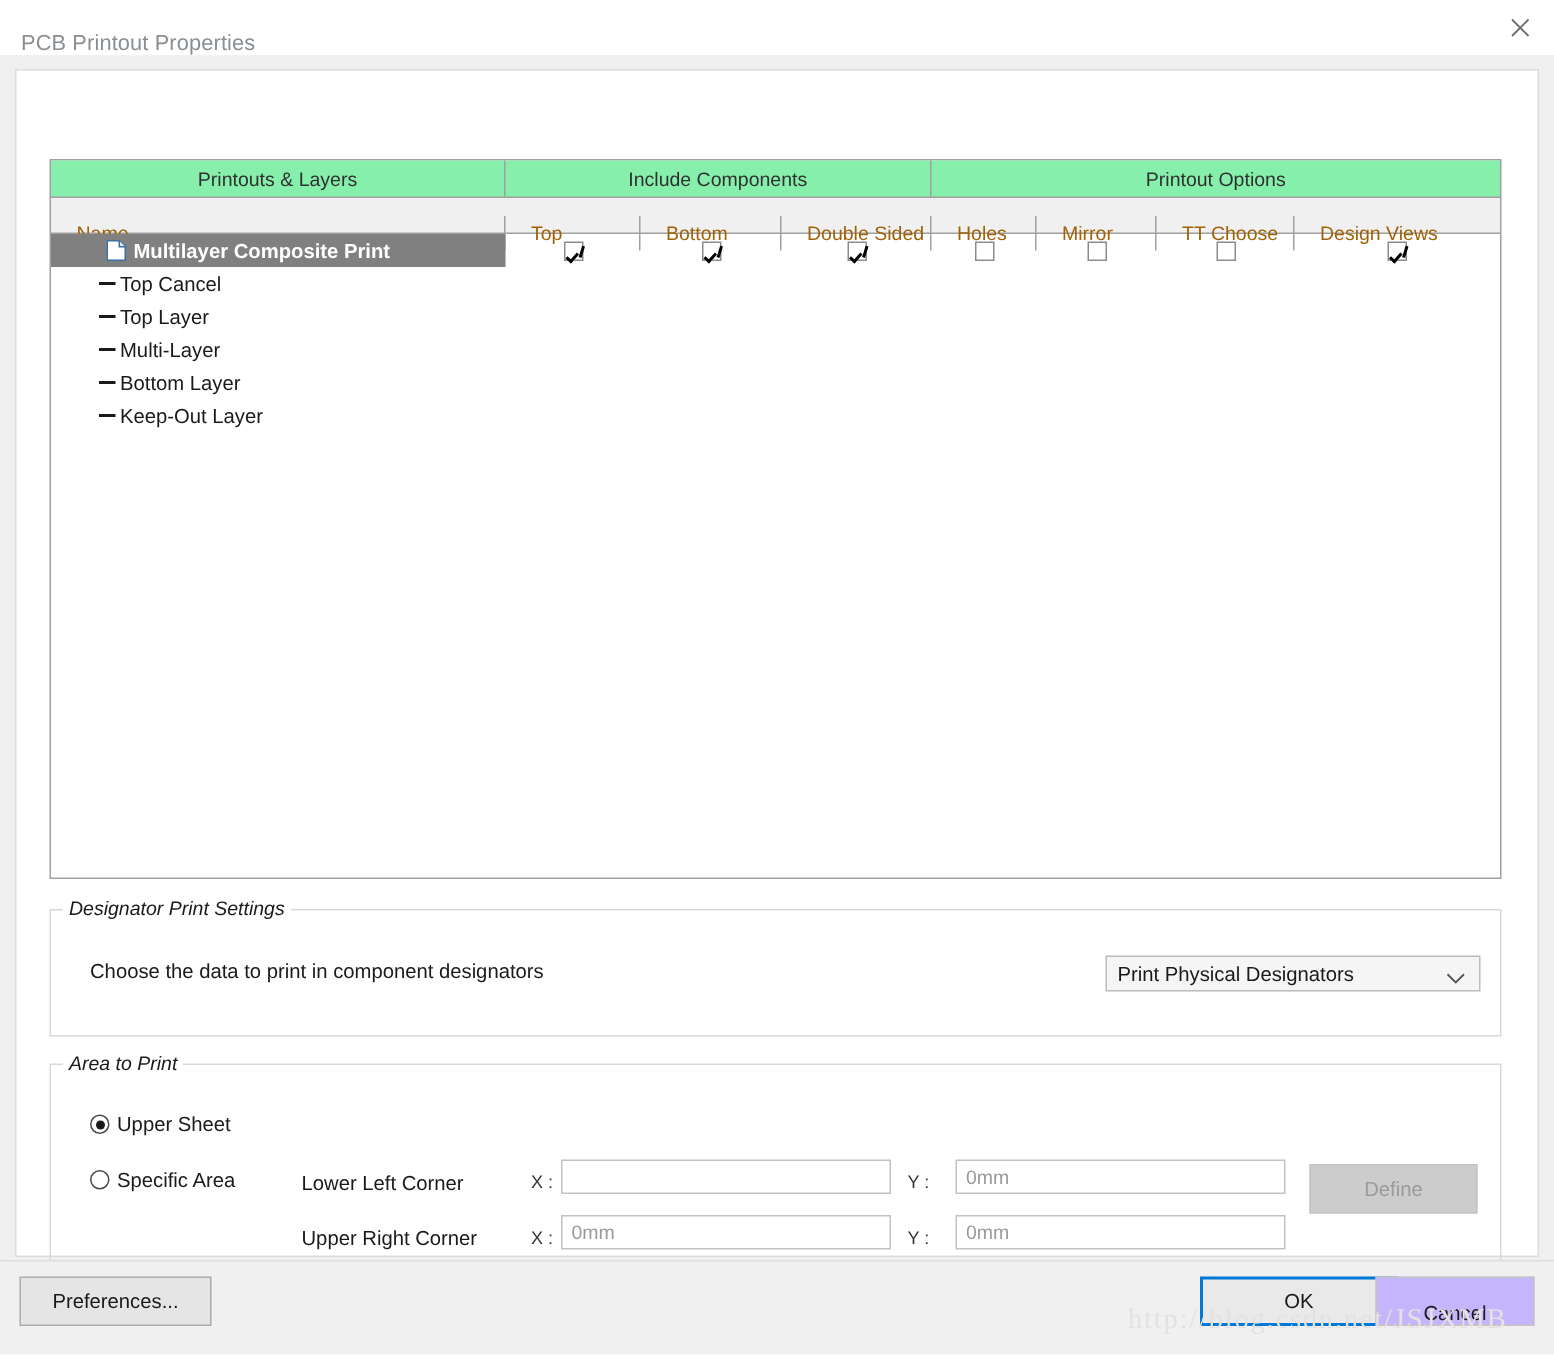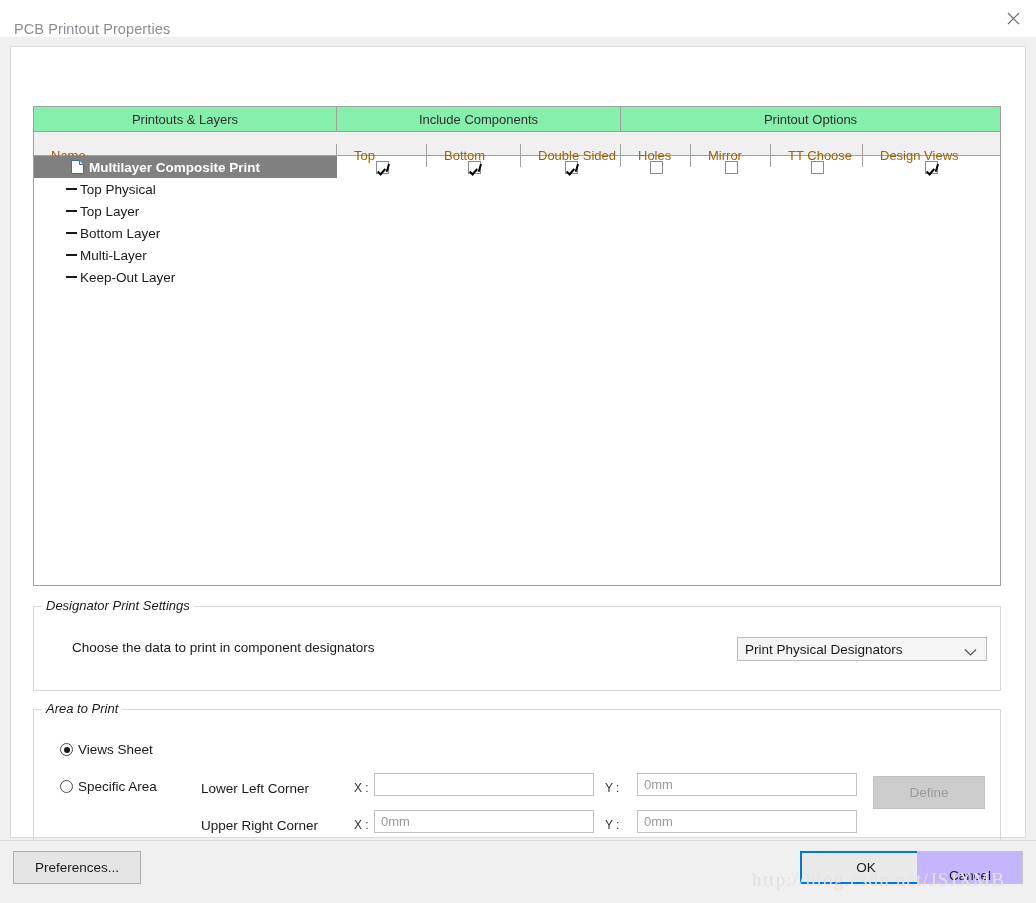--- a/index.html
+++ b/index.html
@@ -224,21 +224,20 @@
     width: 968px;
     height: 145px;
     padding-left: 16px;
   }
 
   #designator-label {
     position: absolute;
     left: 26px;
     top: 33px;
     font-size: 13.5px;
-    margin-left: 12px;
   }
   #designator-select {
     position: absolute;
     left: 703px;
     top: 30px;
     width: 250px;
     height: 24px;
     border: 1px solid #bdbdbd;
     background: #f5f5f5;
     box-sizing: border-box;
@@ -446,39 +445,39 @@
               <span class="cbx"></span>
             </div>
           <div class="checkcell" style="width:137px">
               <span class="cbx checked"></span>
             </div>
         </div>
 
         <div class="trow">
           <div class="namecell child-label">
             <span class="dash-icon"></span>
-            <span>Top Physical</span>
+            <span>Top Cancel</span>
           </div>
         </div>
         <div class="trow">
           <div class="namecell child-label">
             <span class="dash-icon"></span>
             <span>Top Layer</span>
           </div>
         </div>
         <div class="trow">
           <div class="namecell child-label">
             <span class="dash-icon"></span>
-            <span>Bottom Layer</span>
+            <span>Multi-Layer</span>
           </div>
         </div>
         <div class="trow">
           <div class="namecell child-label">
             <span class="dash-icon"></span>
-            <span>Multi-Layer</span>
+            <span>Bottom Layer</span>
           </div>
         </div>
         <div class="trow">
           <div class="namecell child-label">
             <span class="dash-icon"></span>
             <span>Keep-Out Layer</span>
           </div>
         </div>
 
       </div>
@@ -495,21 +494,21 @@
           </svg>
         </span>
       </div>
     </div>
 
     <div class="groupbox" id="area-group">
       <div class="legend">Area to Print</div>
 
       <div class="radio-row" id="radio-entire">
         <span class="rdo selected"></span>
-        <span>Views Sheet</span>
+        <span>Upper Sheet</span>
       </div>
 
       <div class="radio-row" id="radio-specific">
         <span class="rdo"></span>
         <span>Specific Area</span>
       </div>
 
       <div class="corner-label" id="ll-label">Lower Left Corner</div>
       <div class="corner-label" id="ur-label">Upper Right Corner</div>
 

